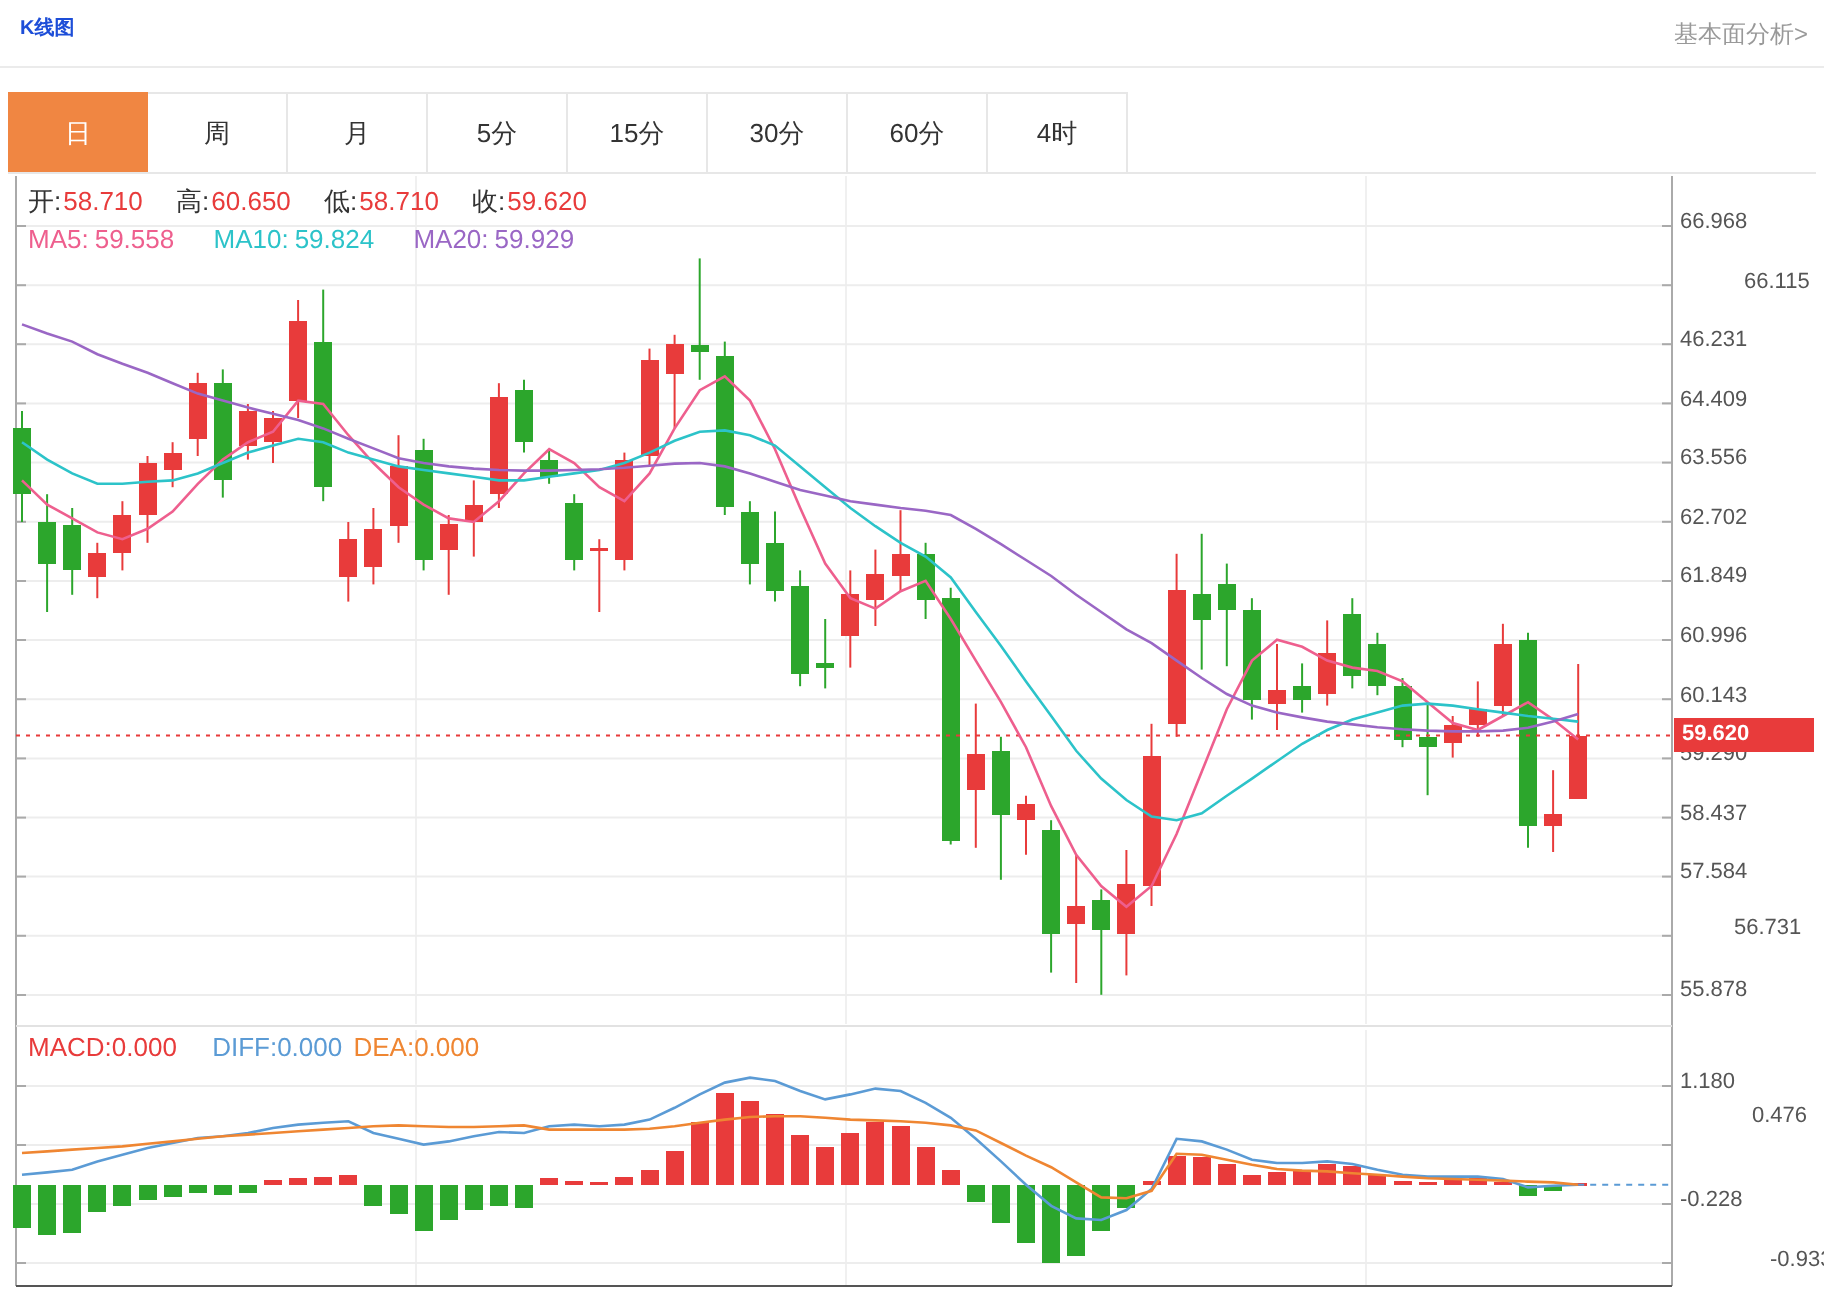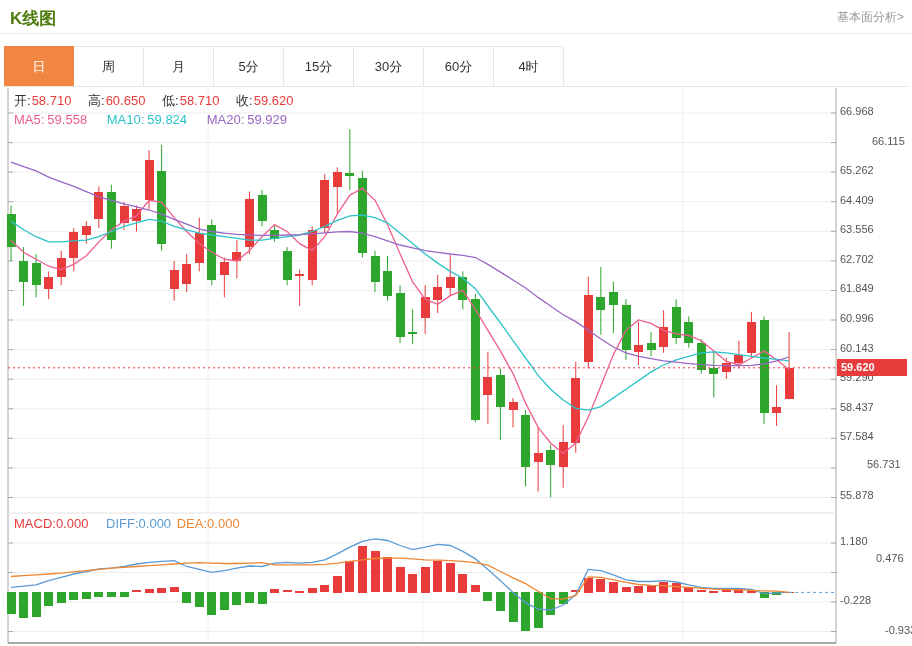--- a/index.html
+++ b/index.html
@@ -1,21 +1,21 @@
 <!DOCTYPE html>
 <html style="--up: #e83b3b; --down: #2ca62c; --ma5: #ee5f8e; --ma10: #2cc3c9; --ma20: #9a67c5; --diff: #5b9bd5; --dea: #ef8632; --accent: #f08642; --grid: #ededed; --axis: #aaaaaa;"><head>
 <meta charset="utf-8">
 <style>
   html,body{margin:0;padding:0;}
   body{
     position:relative;width:912px;height:646px;overflow:hidden;background:#fff;
     font-family:"Liberation Sans","DejaVu Sans",sans-serif;
     -webkit-font-smoothing:antialiased;
   }
-  .title{position:absolute;left:10px;top:7px;font-size:17px;font-weight:bold;color:#4d7c0f;}
+  .title{position:absolute;left:10px;top:7px;font-size:10px;font-weight:bold;color:#1d4ed8;}
   .toplink{position:absolute;right:8px;top:9px;font-size:12px;color:#999;cursor:pointer;text-decoration:none;}
   .divider{position:absolute;left:0;top:33px;width:912px;height:1px;background:#ebebeb;}
   .tabs{position:absolute;left:4px;top:46px;width:904px;height:41px;display:flex;border-bottom:1px solid #e7e7e7;box-sizing:border-box;}
   .tab{
     width:70px;height:40px;line-height:40px;text-align:center;font-size:13px;color:#333;
     border-top:1px solid #e7e7e7;border-right:1px solid #e7e7e7;box-sizing:border-box;cursor:pointer;background:#fff;
   }
   .tab:first-child{border-left:1px solid #e7e7e7;}
   .tab.selected{background:var(--accent);color:#fff;border-color:var(--accent);}
   #chart-svg{position:absolute;left:0;top:0;}
@@ -330,21 +330,21 @@
 
 <div class="overlay" style="left:14px;top:516px;">
   <span class="m-macd"><span>MACD:</span><span>0.000</span></span>
   <span class="m-diff"><span>DIFF:</span><span>0.000</span></span>
   <span class="m-dea"><span>DEA:</span><span>0.000</span></span>
 </div>
 
 <div id="price-axis">
     <div class="ylab" style="top: 105px;">66.968</div>
     <div class="ylab" style="top: 134.574px; margin-left: 32px;">66.115</div>
-    <div class="ylab" style="top: 164.147px;">65.262</div>
+    <div class="ylab" style="top: 164.147px;">46.231</div>
     <div class="ylab" style="top: 193.721px;">64.409</div>
     <div class="ylab" style="top: 223.294px;">63.556</div>
     <div class="ylab" style="top: 252.902px;">62.702</div>
     <div class="ylab" style="top: 282.476px;">61.849</div>
     <div class="ylab" style="top: 312.049px;">60.996</div>
     <div class="ylab" style="top: 341.623px;">60.143</div>
     <div class="ylab" style="top: 371.196px;">59.290</div>
     <div class="ylab" style="top: 400.77px;">58.437</div>
     <div class="ylab" style="top: 430.343px;">57.584</div>
     <div class="ylab" style="top: 458px; margin-left: 27px;">56.731</div>

